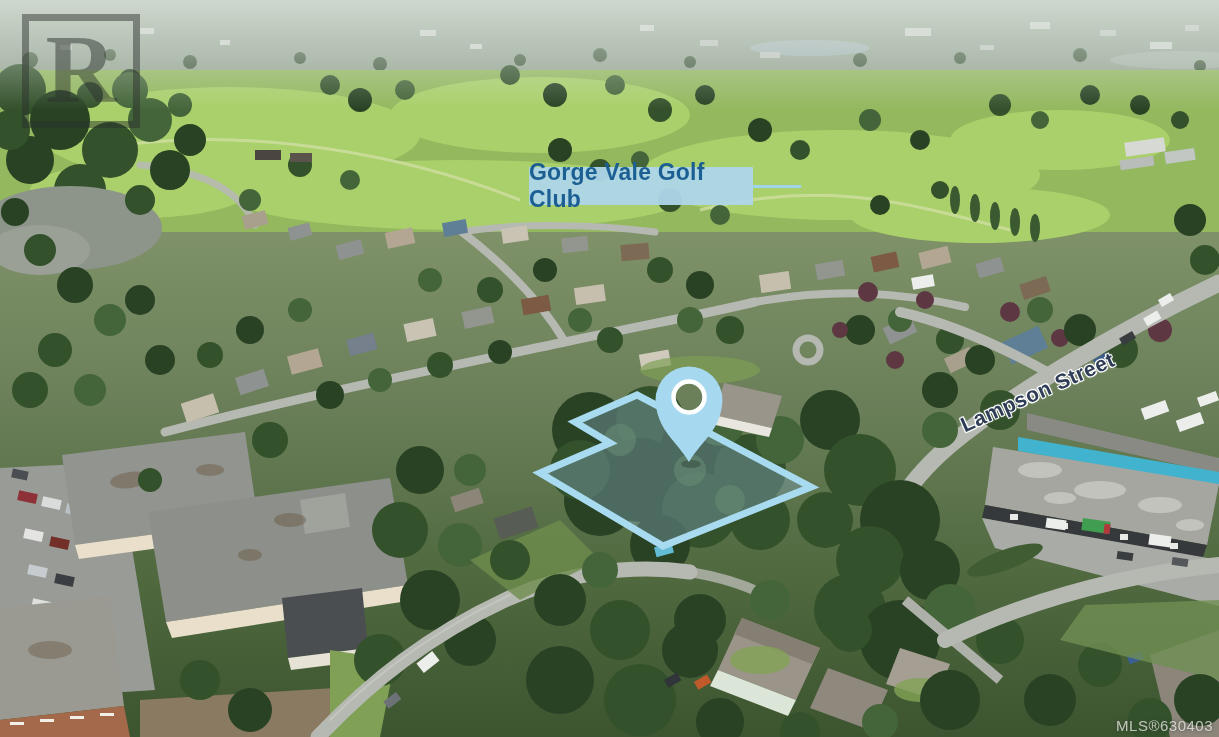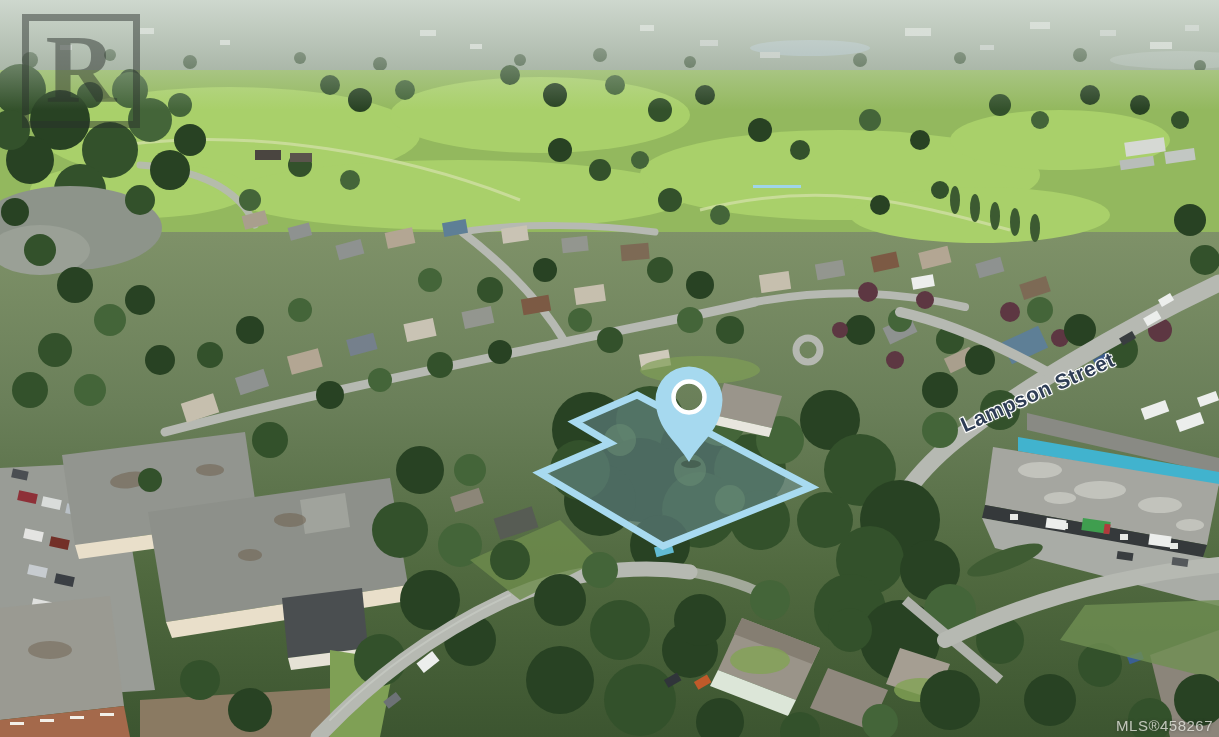--- a/index.html
+++ b/index.html
@@ -463,24 +463,27 @@
 
     <g>
       <polygon points="637,395 575,422 610,443 540,473 663,546 811,487" fill="#7fa3b4" fill-opacity="0.42" stroke="#a8daf0" stroke-width="7" stroke-linejoin="miter"></polygon>
       <ellipse cx="691" cy="464" rx="10" ry="4" fill="rgba(0,0,0,0.22)"></ellipse>
       <path d="M689,462 C677,441 657,431 655.5,400 A33.5,33.5 0 1 1 722.5,400 C721,431 701,441 689,462 Z
            M689,381.5 a15.5,15.5 0 1 0 0.01,0 Z" fill="#a6d9ef" fill-rule="evenodd"></path>
       <circle cx="689" cy="397" r="15.5" fill="none" stroke="#ffffff" stroke-width="4.5"></circle>
     </g>
   </svg>
 
+  <div class="golf-label">
+    <span>Gorge Vale Golf Club</span>
+  </div>
   <div class="leader-line"></div>
 
   <div class="street-label">Lampson Street</div>
 
   <div class="watermark">
     <div class="logo-box">
       <span class="logo-r">R</span>
     </div>
   </div>
 
-  <div class="mls-badge">MLS®458267</div>
+  <div class="mls-badge">MLS®630403</div>
 </div>
 
 </body></html>

